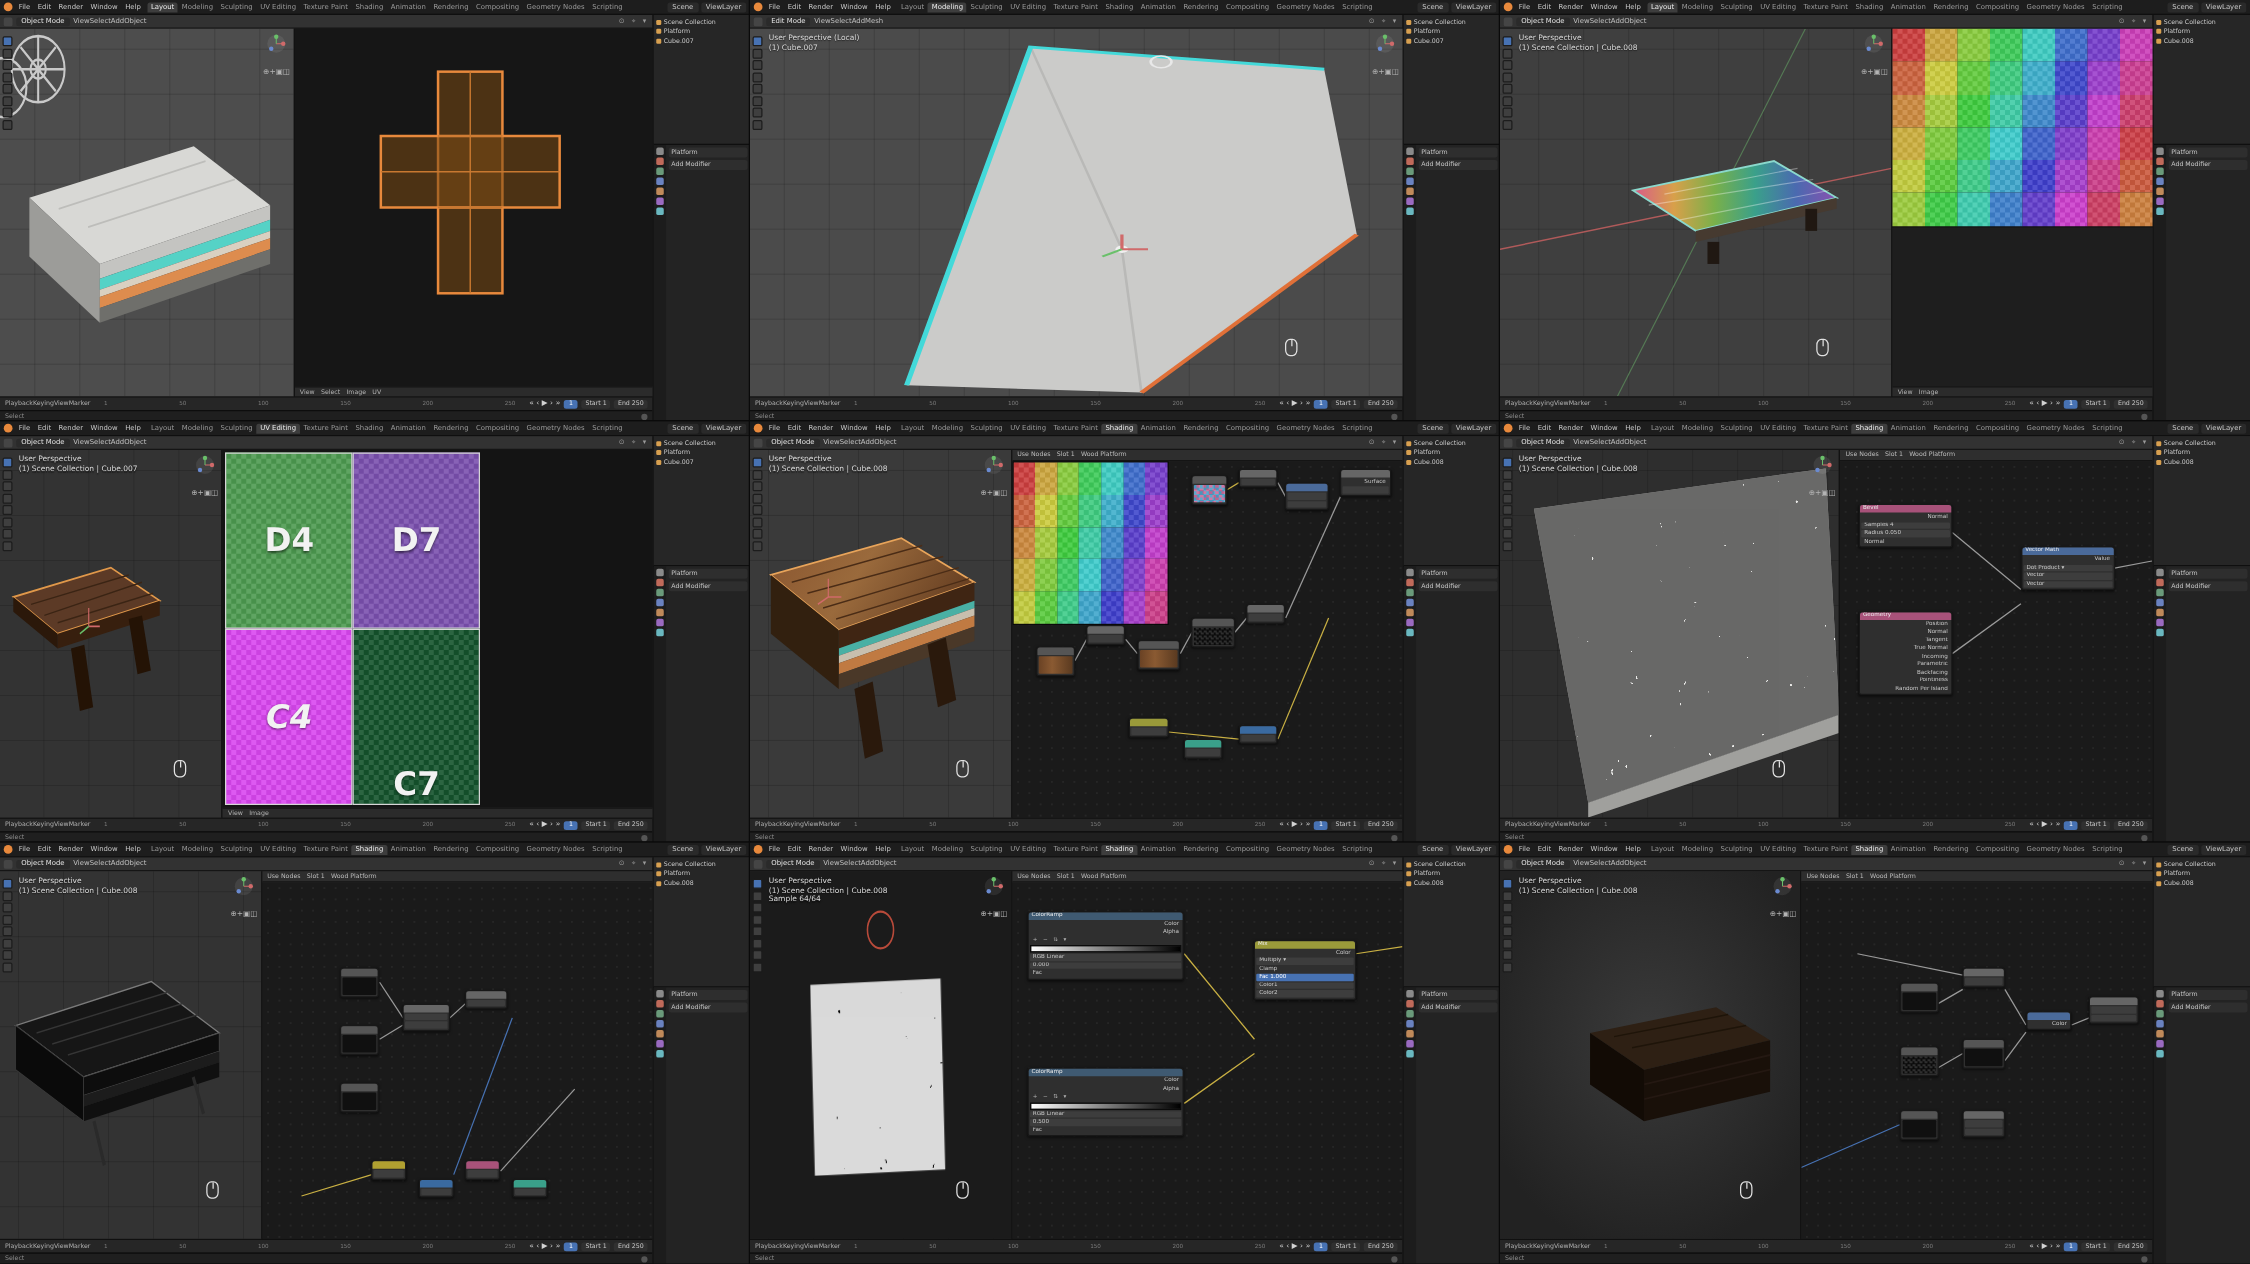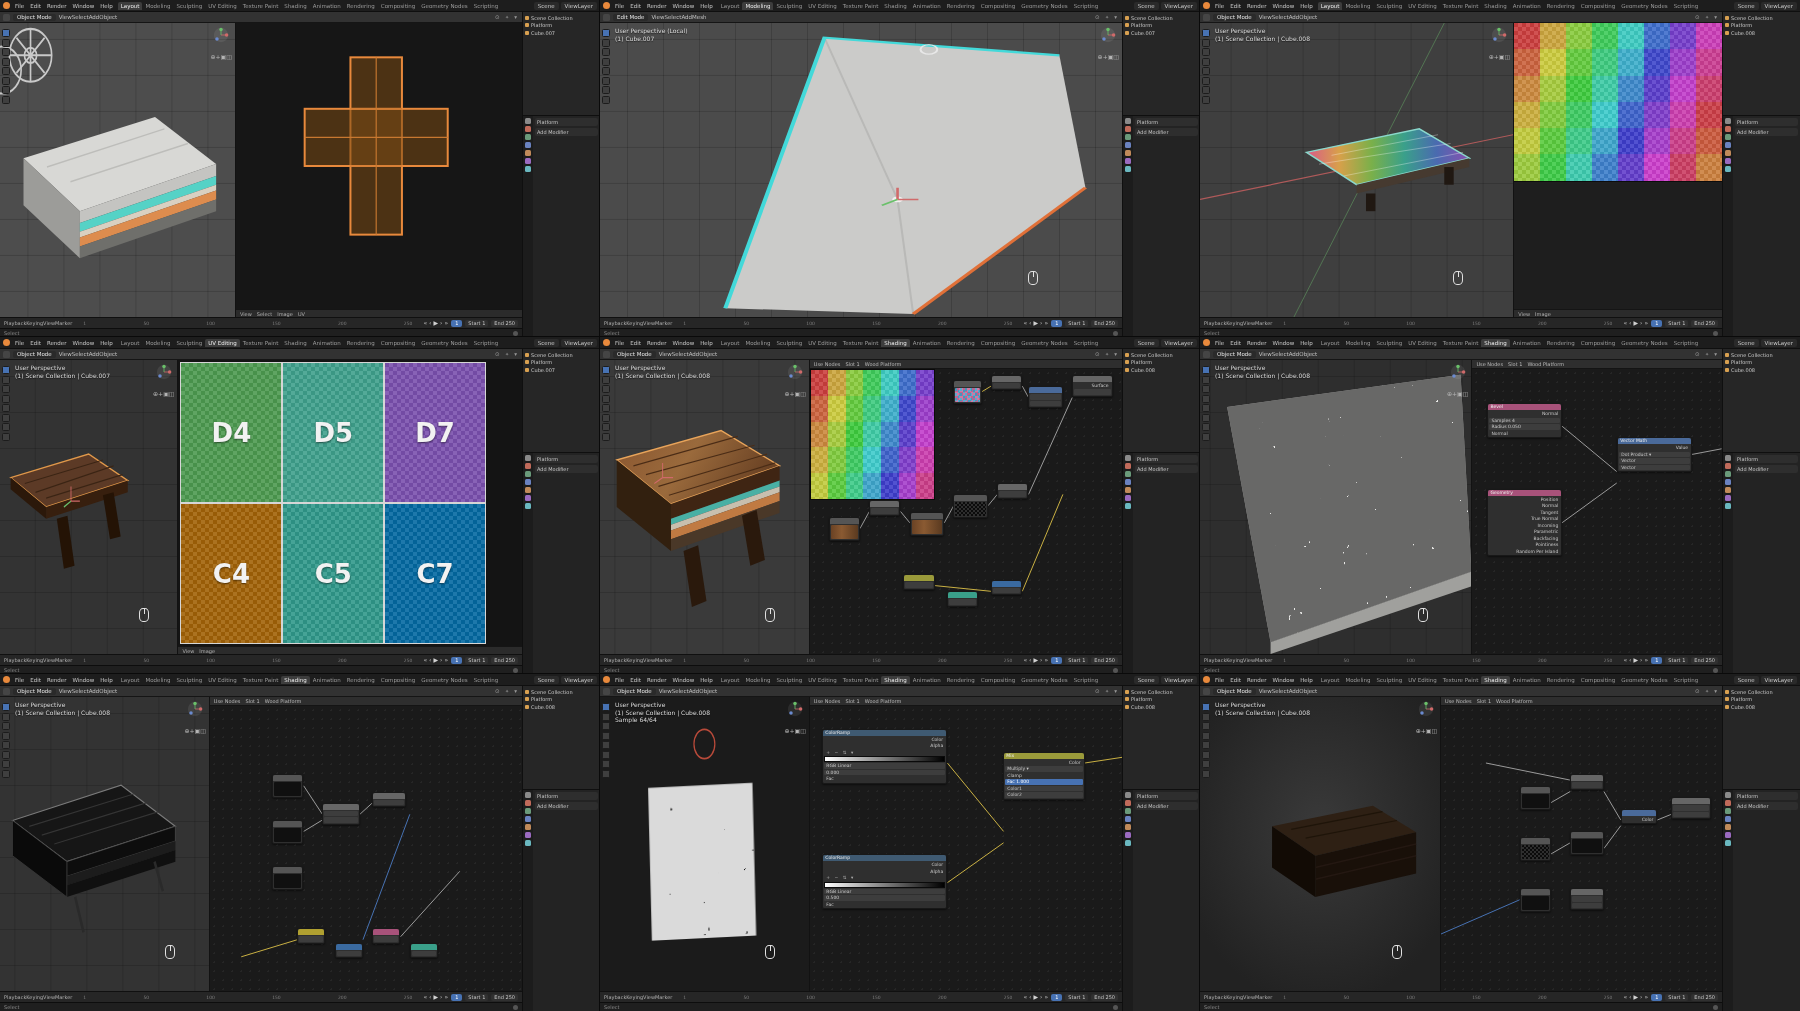--- a/index.html
+++ b/index.html
@@ -717,35 +717,29 @@
 </svg>
 </div>
         <div class="panel2">
 
           <div class="pane uvbigpane">
             <div class="uvbig">
                   <div class="uvrow">
                     <div class="uvcell checker" style="background: rgb(77, 154, 80);">
                       <span class="uvlabel">D4</span>
                     </div>
-                    <div class="uvcell checker" style="background: rgb(63, 160, 140);">
-                      <span class="uvlabel">D5</span>
-                    </div>
                     <div class="uvcell checker" style="background: rgb(122, 80, 174);">
                       <span class="uvlabel">D7</span>
                     </div>
                   </div>
                   <div class="uvrow">
-                    <div class="uvcell checker" style="background: #a16207;">
+                    <div class="uvcell checker" style="background: #d946ef; font-style: italic;">
                       <span class="uvlabel">C4</span>
                     </div>
-                    <div class="uvcell checker" style="background: rgb(48, 152, 138);">
-                      <span class="uvlabel">C5</span>
-                    </div>
-                    <div class="uvcell checker" style="background: #0369a1;">
+                    <div class="uvcell checker" style="background: #14532d; align-items: flex-end;">
                       <span class="uvlabel">C7</span>
                     </div>
                   </div>
                 </div>
             <div class="substrip">
                   <span>View</span>
                   <span>Image</span>
                 </div>
           </div>
 

